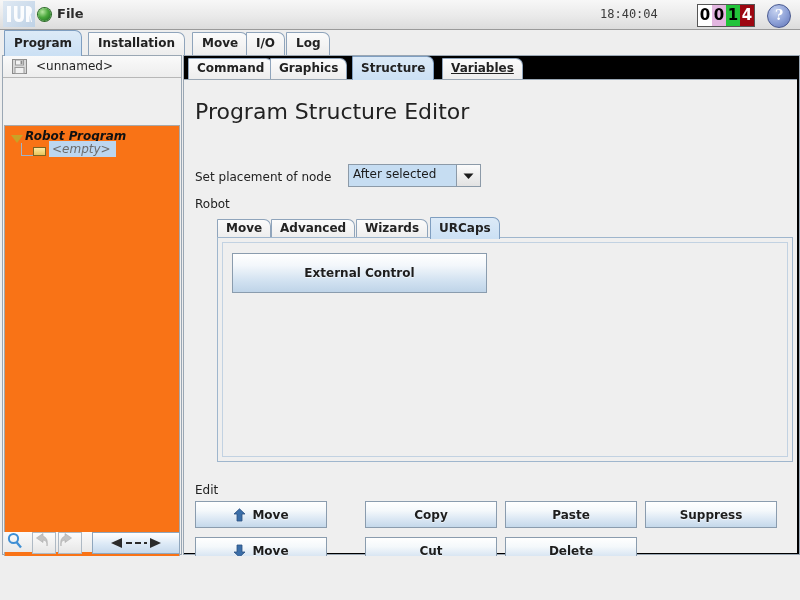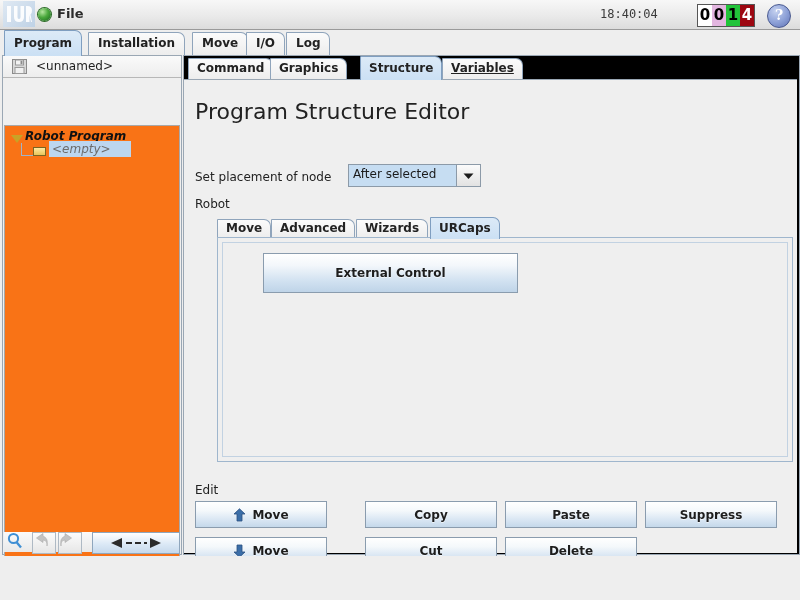--- a/index.html
+++ b/index.html
@@ -96,21 +96,21 @@
   .branch{
     position:absolute;left:16px;top:17px;width:12px;height:12px;
     border-left:1px solid #9fb3c8;border-bottom:1px solid #9fb3c8;
   }
   .node-chip{
     position:absolute;left:28px;top:21px;width:11px;height:7px;
     background:linear-gradient(to bottom,#ffe9a0,#e8c55a);border:1px solid #7a6523;
   }
   .node-lbl{
     position:absolute;left:44px;top:15px;font-size:12px;font-style:italic;
-    color:#6d6d6d;background:#bcd6ef;padding:1px 20px 1px 3px;
+    color:#6d6d6d;background:#bcd6ef;padding:1px 5px 1px 3px;
   }
   .lp-foot{
     position:absolute;left:1px;top:476px;width:174px;height:20px;
     background:linear-gradient(to bottom,#fafafa,#e9e9e9);
   }
   .ft-btn{
     position:absolute;top:0px;height:20px;width:22px;
     background:linear-gradient(to bottom,#fcfcfc,#e6e6e6);
     border:1px solid #aeb9c4;
   }
@@ -131,21 +131,21 @@
   .stab{
     position:absolute;top:2px;height:20px;line-height:19px;
     font-size:12px;font-weight:bold;color:#222;padding:0 8px;
     background:linear-gradient(to bottom,#fbfbfb,#ededed);
     border:1px solid #8fa4bb;border-bottom:none;border-radius:1px 7px 0 0;
     white-space:nowrap;
   }
   .stab.sel{
     top:0;height:23px;line-height:22px;
     background:linear-gradient(to bottom,#dceaf7,#cbe0f4);
-    border-color:#7f9ec0;z-index:3;margin-left:8px;
+    border-color:#7f9ec0;z-index:3;
   }
   .panel-body{
     position:absolute;left:0;top:23px;width:613px;height:473px;
     background:#efefef;border-top:1px solid #9aa7b4;
   }
   .h1{position:absolute;left:11px;top:19px;font-size:22px;color:#222;font-weight:normal;}
 
   .placement-lbl{position:absolute;left:11px;top:90px;font-size:12px;color:#222;}
   .combo{
     position:absolute;left:164px;top:84px;width:131px;height:21px;
@@ -183,21 +183,20 @@
     position:absolute;left:4px;top:4px;width:564px;height:213px;
     border:1px solid #c2d2e2;background:#efefef;
   }
   .ext-ctrl{
     position:absolute;left:9px;top:10px;width:253px;height:38px;
     background:linear-gradient(to bottom,#ffffff 0%,#f3f7fb 30%,#d2e2f1 70%,#bfd4e8 100%);
     border:1px solid #8a9cae;
     font-size:12px;font-weight:bold;color:#1d1d1d;
     display:flex;align-items:center;justify-content:center;
     text-shadow:0 1px 0 rgba(255,255,255,.6);
-    margin-left:31px;
   }
 
   .edit-lbl{position:absolute;left:11px;top:403px;font-size:12px;color:#222;}
   .ebtn{
     position:absolute;height:25px;
     background:linear-gradient(to bottom,#ffffff 0%,#f4f8fb 35%,#d6e4f2 75%,#c4d8ea 100%);
     border:1px solid #8a9cae;
     font-size:12px;font-weight:bold;color:#1d1d1d;
     display:flex;align-items:center;justify-content:center;gap:6px;
     text-shadow:0 1px 0 rgba(255,255,255,.6);

